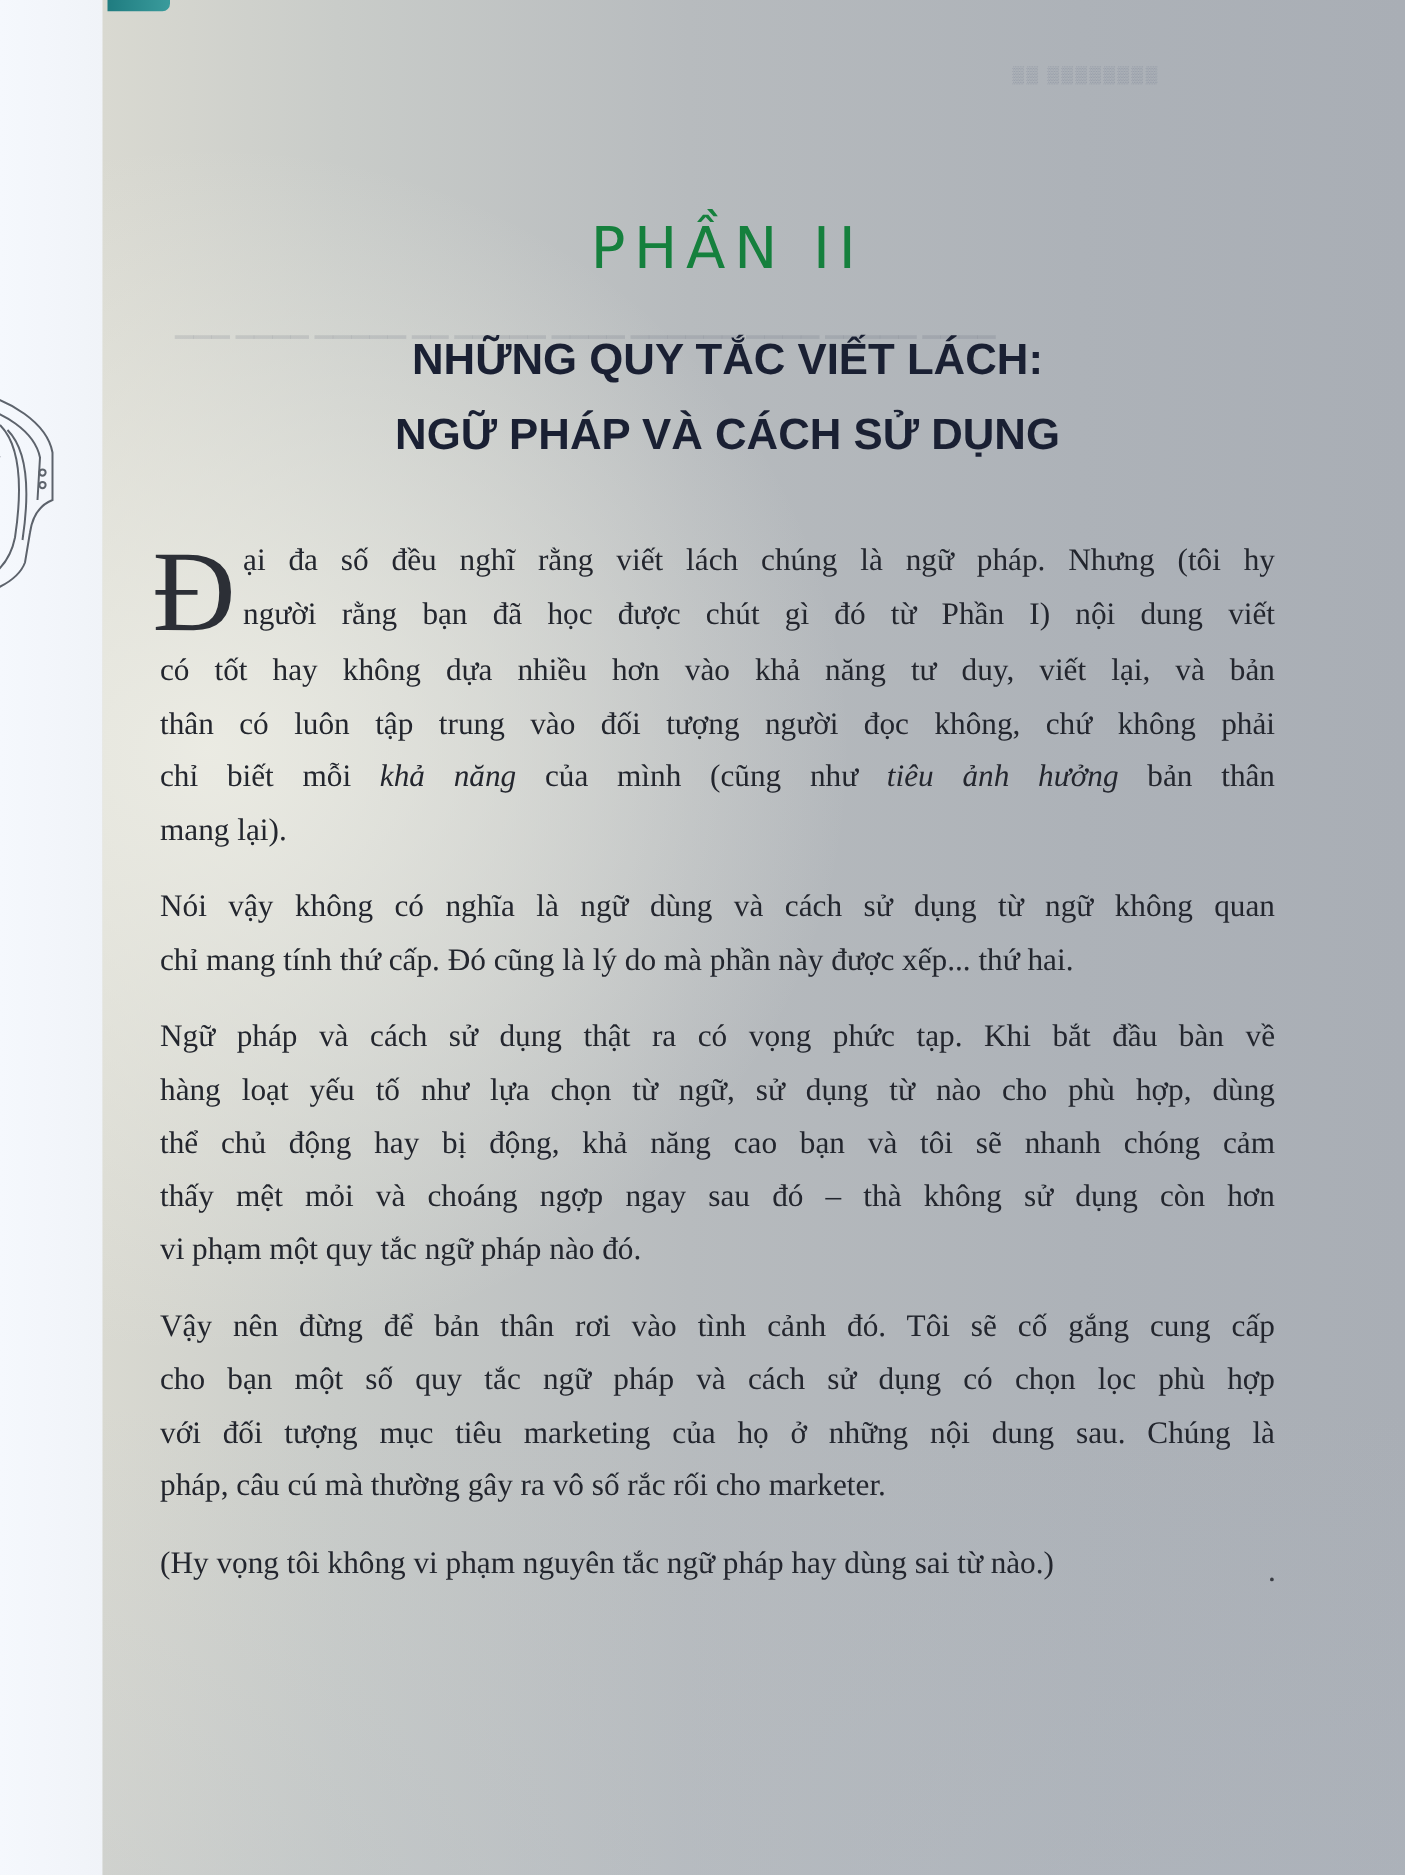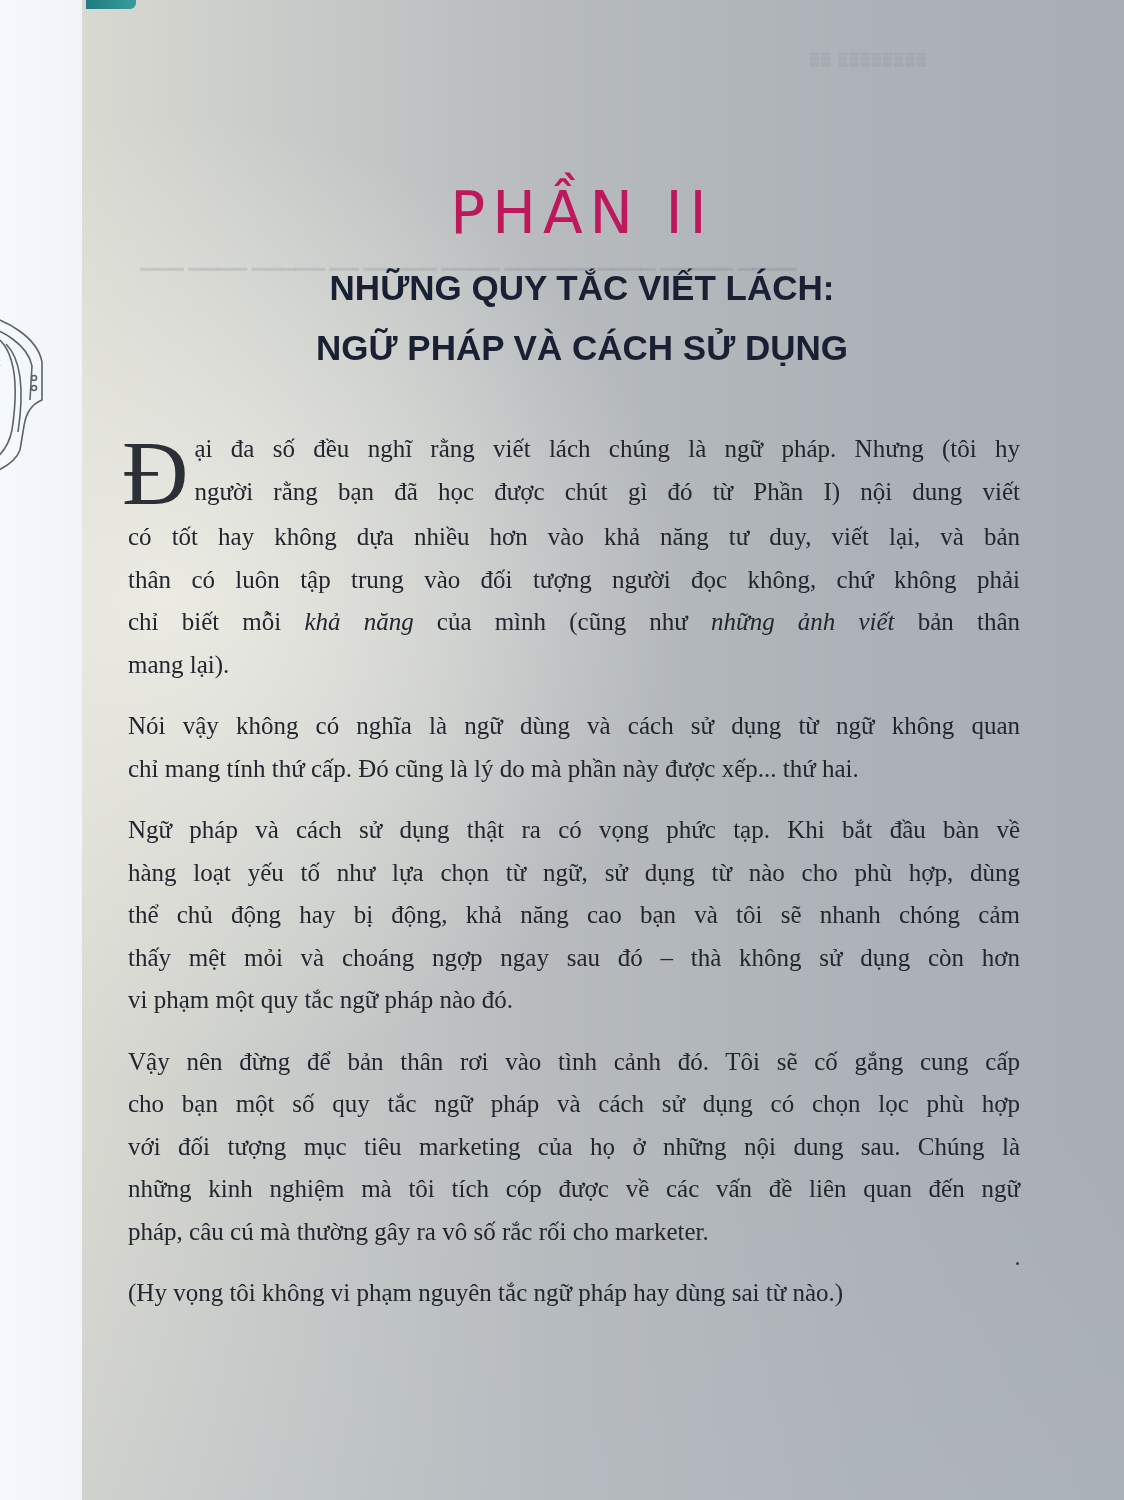--- a/index.html
+++ b/index.html
@@ -53,23 +53,23 @@
     font-size: 13px;
     letter-spacing: 2px;
     color: rgba(90,100,125,0.35);
     font-weight: bold;
   }
   .part-title {
     position: absolute;
     left: 0; right: 0; top: 140px;
     text-align: center;
     font-family: "DejaVu Sans", "Liberation Sans", sans-serif;
-    font-size: 58px;
+    font-size: 46px;
     letter-spacing: 7px;
-    color: #be185d;
+    color: #15803d;
     font-weight: normal;
     padding-left: 40px;
   }
   .subtitle {
     position: absolute;
     left: 0; right: 0; top: 252px;
     text-align: center;
     font-family: "Liberation Sans", "DejaVu Sans", sans-serif;
     font-weight: bold;
     font-size: 35px;
@@ -160,42 +160,41 @@
 </h2>
 
 <div class="body-text">
 
   <div class="para first">
     <span class="dropcap">Đ</span>
     <span class="line">ại đa số đều nghĩ rằng viết lách chúng là ngữ pháp. Nhưng (tôi hy</span>
     <span class="line">người rằng bạn đã học được chút gì đó từ Phần I) nội dung viết</span>
     <span class="line" style="clear:both;">có tốt hay không dựa nhiều hơn vào khả năng tư duy, viết lại, và bản</span>
     <span class="line">thân có luôn tập trung vào đối tượng người đọc không, chứ không phải</span>
-    <span class="line"><span>chỉ biết mỗi </span><em>khả năng</em><span> của mình (cũng như </span><em>những ảnh viết</em><span> bản thân</span></span>
+    <span class="line"><span>chỉ biết mỗi </span><em>khả năng</em><span> của mình (cũng như </span><em>tiêu ảnh hưởng</em><span> bản thân</span></span>
     <span class="line last">mang lại).</span>
   </div>
 
   <div class="para">
     <span class="line">Nói vậy không có nghĩa là ngữ dùng và cách sử dụng từ ngữ không quan</span>
     <span class="line last">chỉ mang tính thứ cấp. Đó cũng là lý do mà phần này được xếp... thứ hai.</span>
   </div>
 
   <div class="para">
     <span class="line">Ngữ pháp và cách sử dụng thật ra có vọng phức tạp. Khi bắt đầu bàn về</span>
     <span class="line">hàng loạt yếu tố như lựa chọn từ ngữ, sử dụng từ nào cho phù hợp, dùng</span>
     <span class="line">thể chủ động hay bị động, khả năng cao bạn và tôi sẽ nhanh chóng cảm</span>
     <span class="line">thấy mệt mỏi và choáng ngợp ngay sau đó – thà không sử dụng còn hơn</span>
     <span class="line last">vi phạm một quy tắc ngữ pháp nào đó.</span>
   </div>
 
   <div class="para">
     <span class="line">Vậy nên đừng để bản thân rơi vào tình cảnh đó. Tôi sẽ cố gắng cung cấp</span>
     <span class="line">cho bạn một số quy tắc ngữ pháp và cách sử dụng có chọn lọc phù hợp</span>
     <span class="line">với đối tượng mục tiêu marketing của họ ở những nội dung sau. Chúng là</span>
-    <span class="line">những kinh nghiệm mà tôi tích cóp được về các vấn đề liên quan đến ngữ</span>
     <span class="line last">pháp, câu cú mà thường gây ra vô số rắc rối cho marketer.</span>
   </div>
 
   <div class="para">
     <span class="line last">(Hy vọng tôi không vi phạm nguyên tắc ngữ pháp hay dùng sai từ nào.)</span>
   </div>
 
 </div>
 
 <div class="dot"></div>

